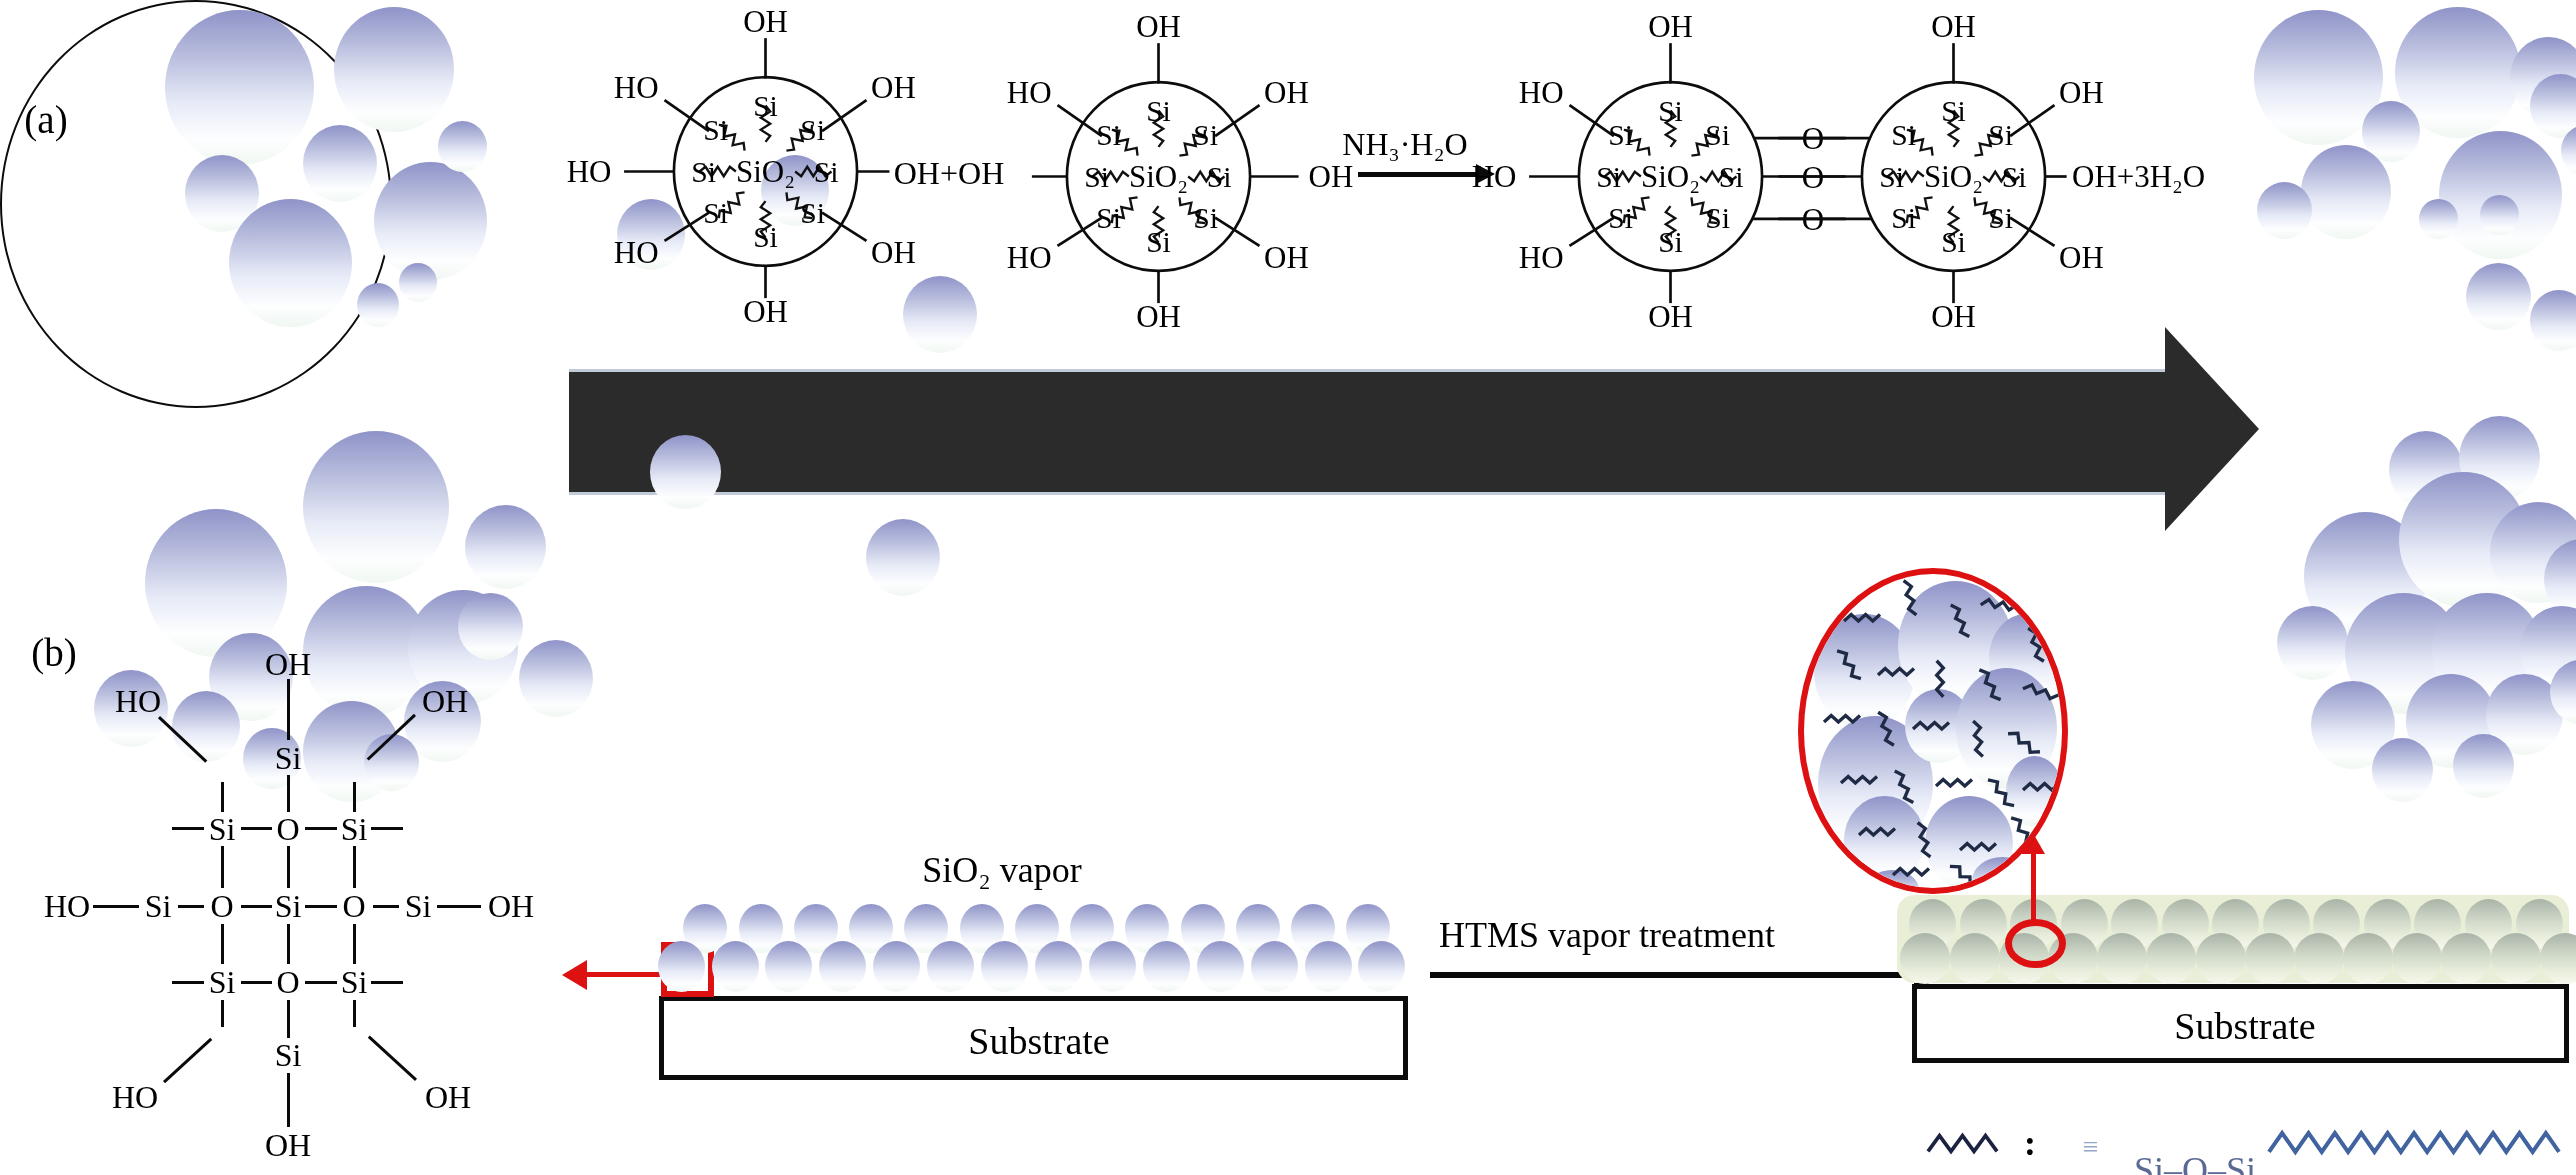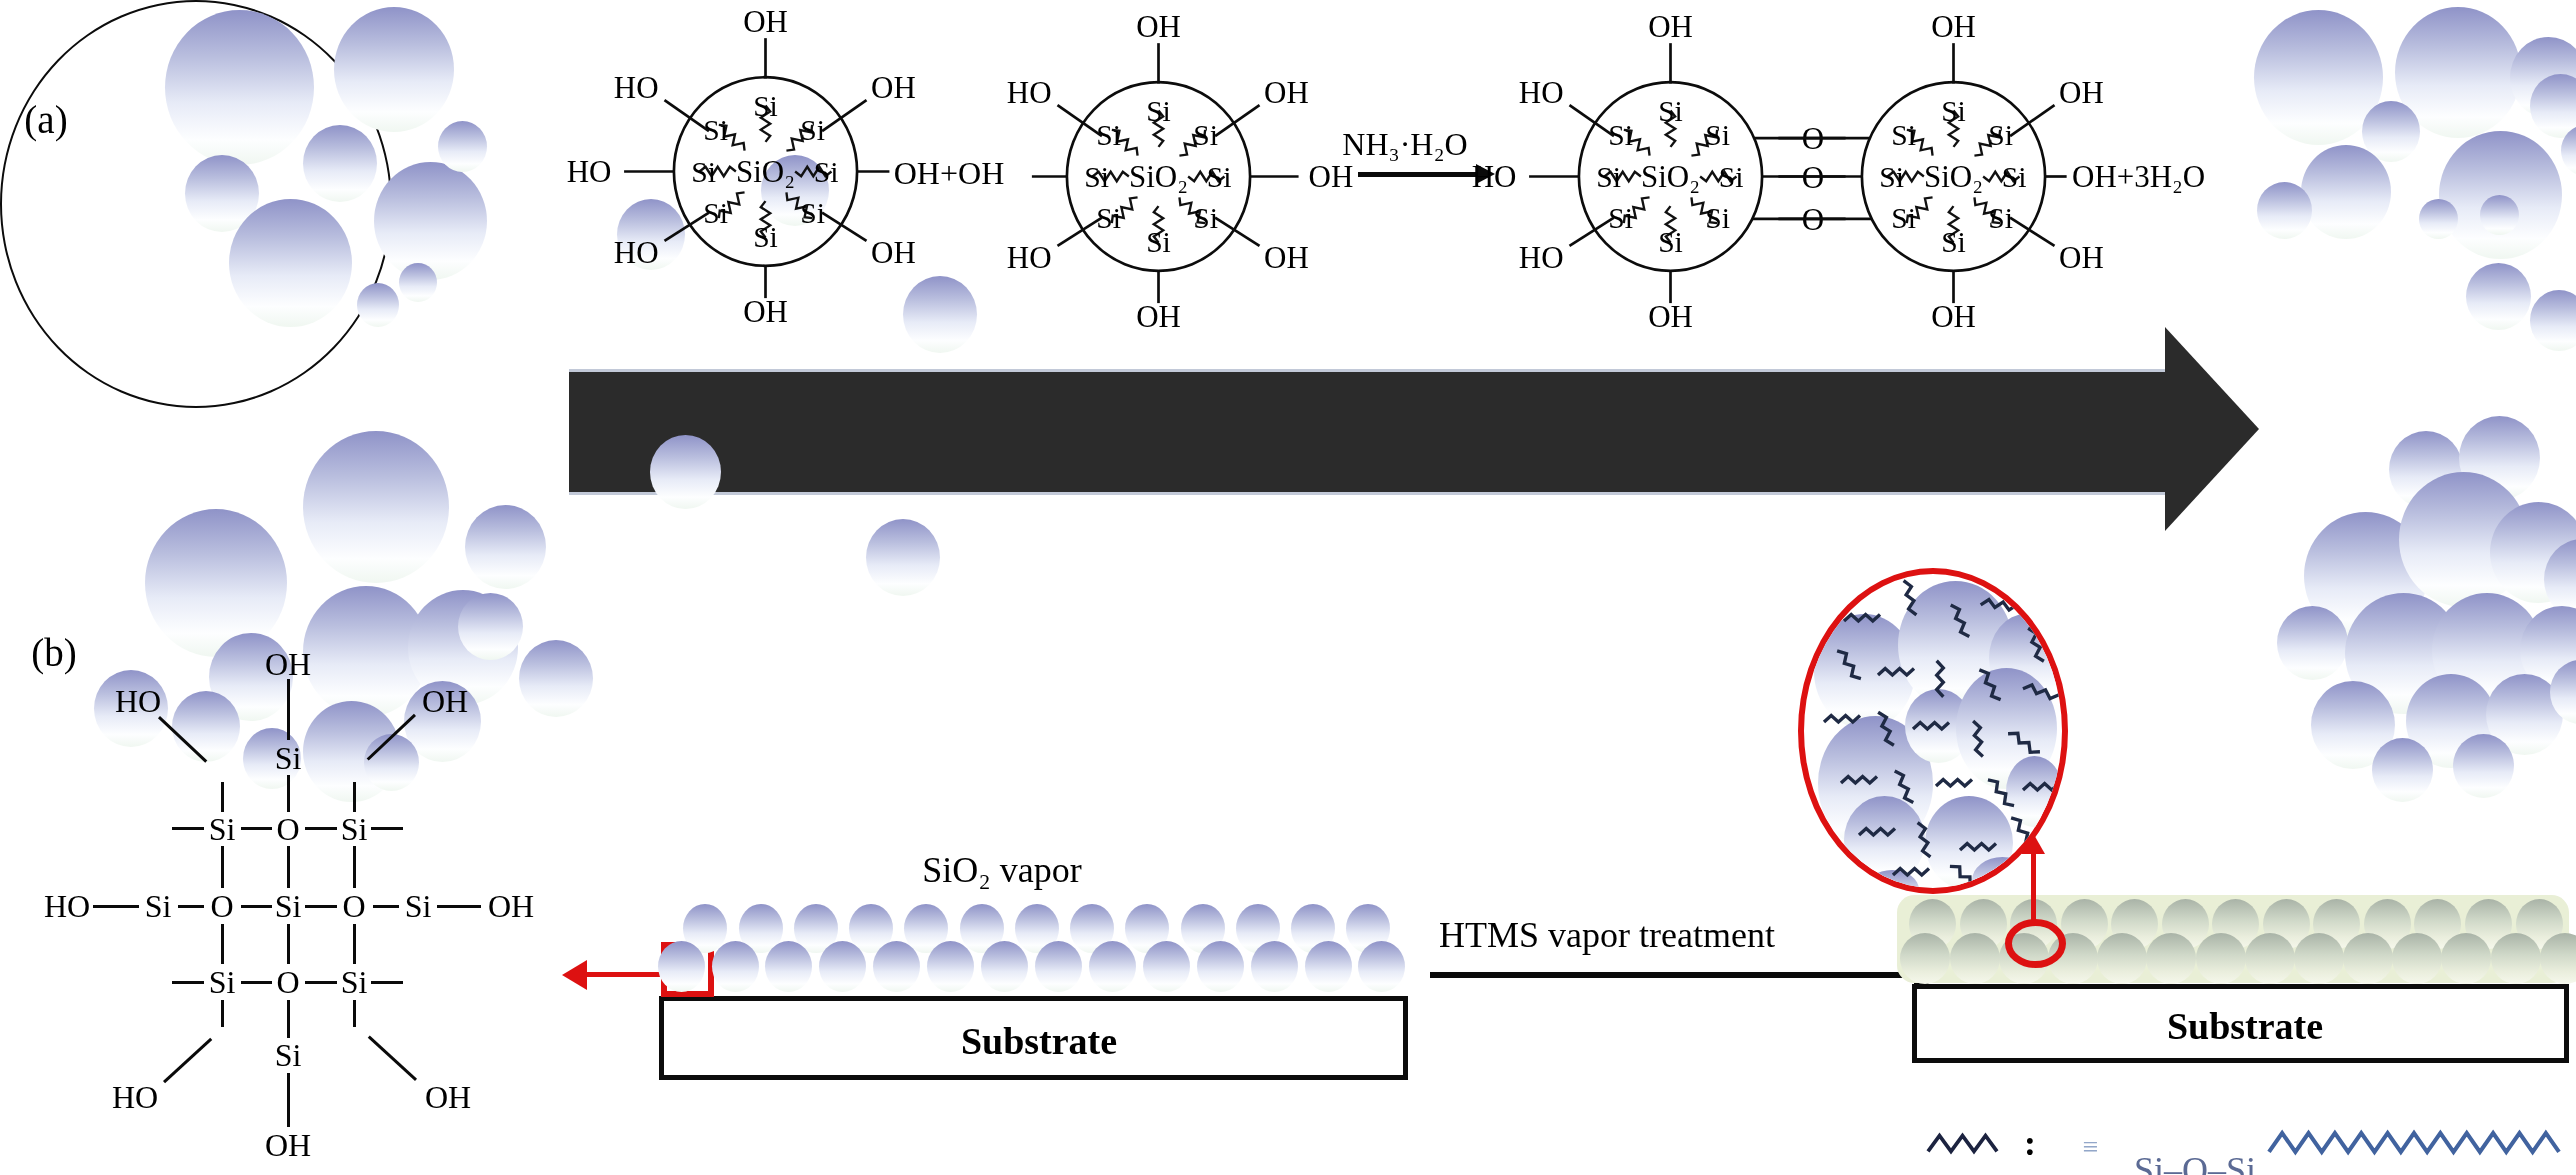--- a/index.html
+++ b/index.html
@@ -6,21 +6,21 @@
   #canvas{position:relative;width:2576px;height:1175px;background:#ffffff;overflow:hidden;
           font-family:"Liberation Serif", serif;color:#000;}
   .lbl{position:absolute;transform:translate(-50%,-50%);white-space:nowrap;font-size:31px;line-height:1;}
   .panel-label{font-size:39px;}
   .hline,.vline,.dline{position:absolute;background:#0a0a0a;}
   .sph{position:absolute;border-radius:50%;
        background:linear-gradient(180deg,#8f93c8 0%,#b9bede 30%,#e7ebf7 60%,#fdfeff 84%,#f0f7f1 100%);}
   .sphg{position:absolute;border-radius:50%;
        background:linear-gradient(180deg,#a9b3a7 0%,#cfd8c8 42%,#eaeedd 76%,#f6f8ec 100%);}
   .substrate{position:absolute;background:#fff;border:5.4px solid #0c0c0c;box-sizing:border-box;}
-  .substrate .lbl{font-size:38px;font-weight:bold;}
+  .substrate .lbl{font-size:38px;}
   .treated{position:absolute;background:#e9efd6;border-radius:17.5px;}
   .mag{position:absolute;border:6.7px solid #dd1111;border-radius:50%;overflow:hidden;background:#fff;box-sizing:border-box;}
   .red-ring{position:absolute;border:7.4px solid #dd1111;border-radius:50%;box-sizing:border-box;}
   .red-square{position:absolute;border:6px solid #dd1111;box-sizing:border-box;}
   .redline{position:absolute;background:#dd1111;}
   .big-arrow-shaft{position:absolute;left:569px;top:369px;width:1597px;height:120px;background:#2b2b2b;
        border-top:3.4px solid #c2c9d8;border-bottom:3.4px solid #c2c9d8;box-sizing:content-box;}
   .big-arrow-head{position:absolute;left:2165px;top:327px;width:0;height:0;
        border-left:94px solid #2b2b2b;border-top:102px solid transparent;border-bottom:102px solid transparent;}
   .thin-arrow{position:absolute;background:#0a0a0a;}

